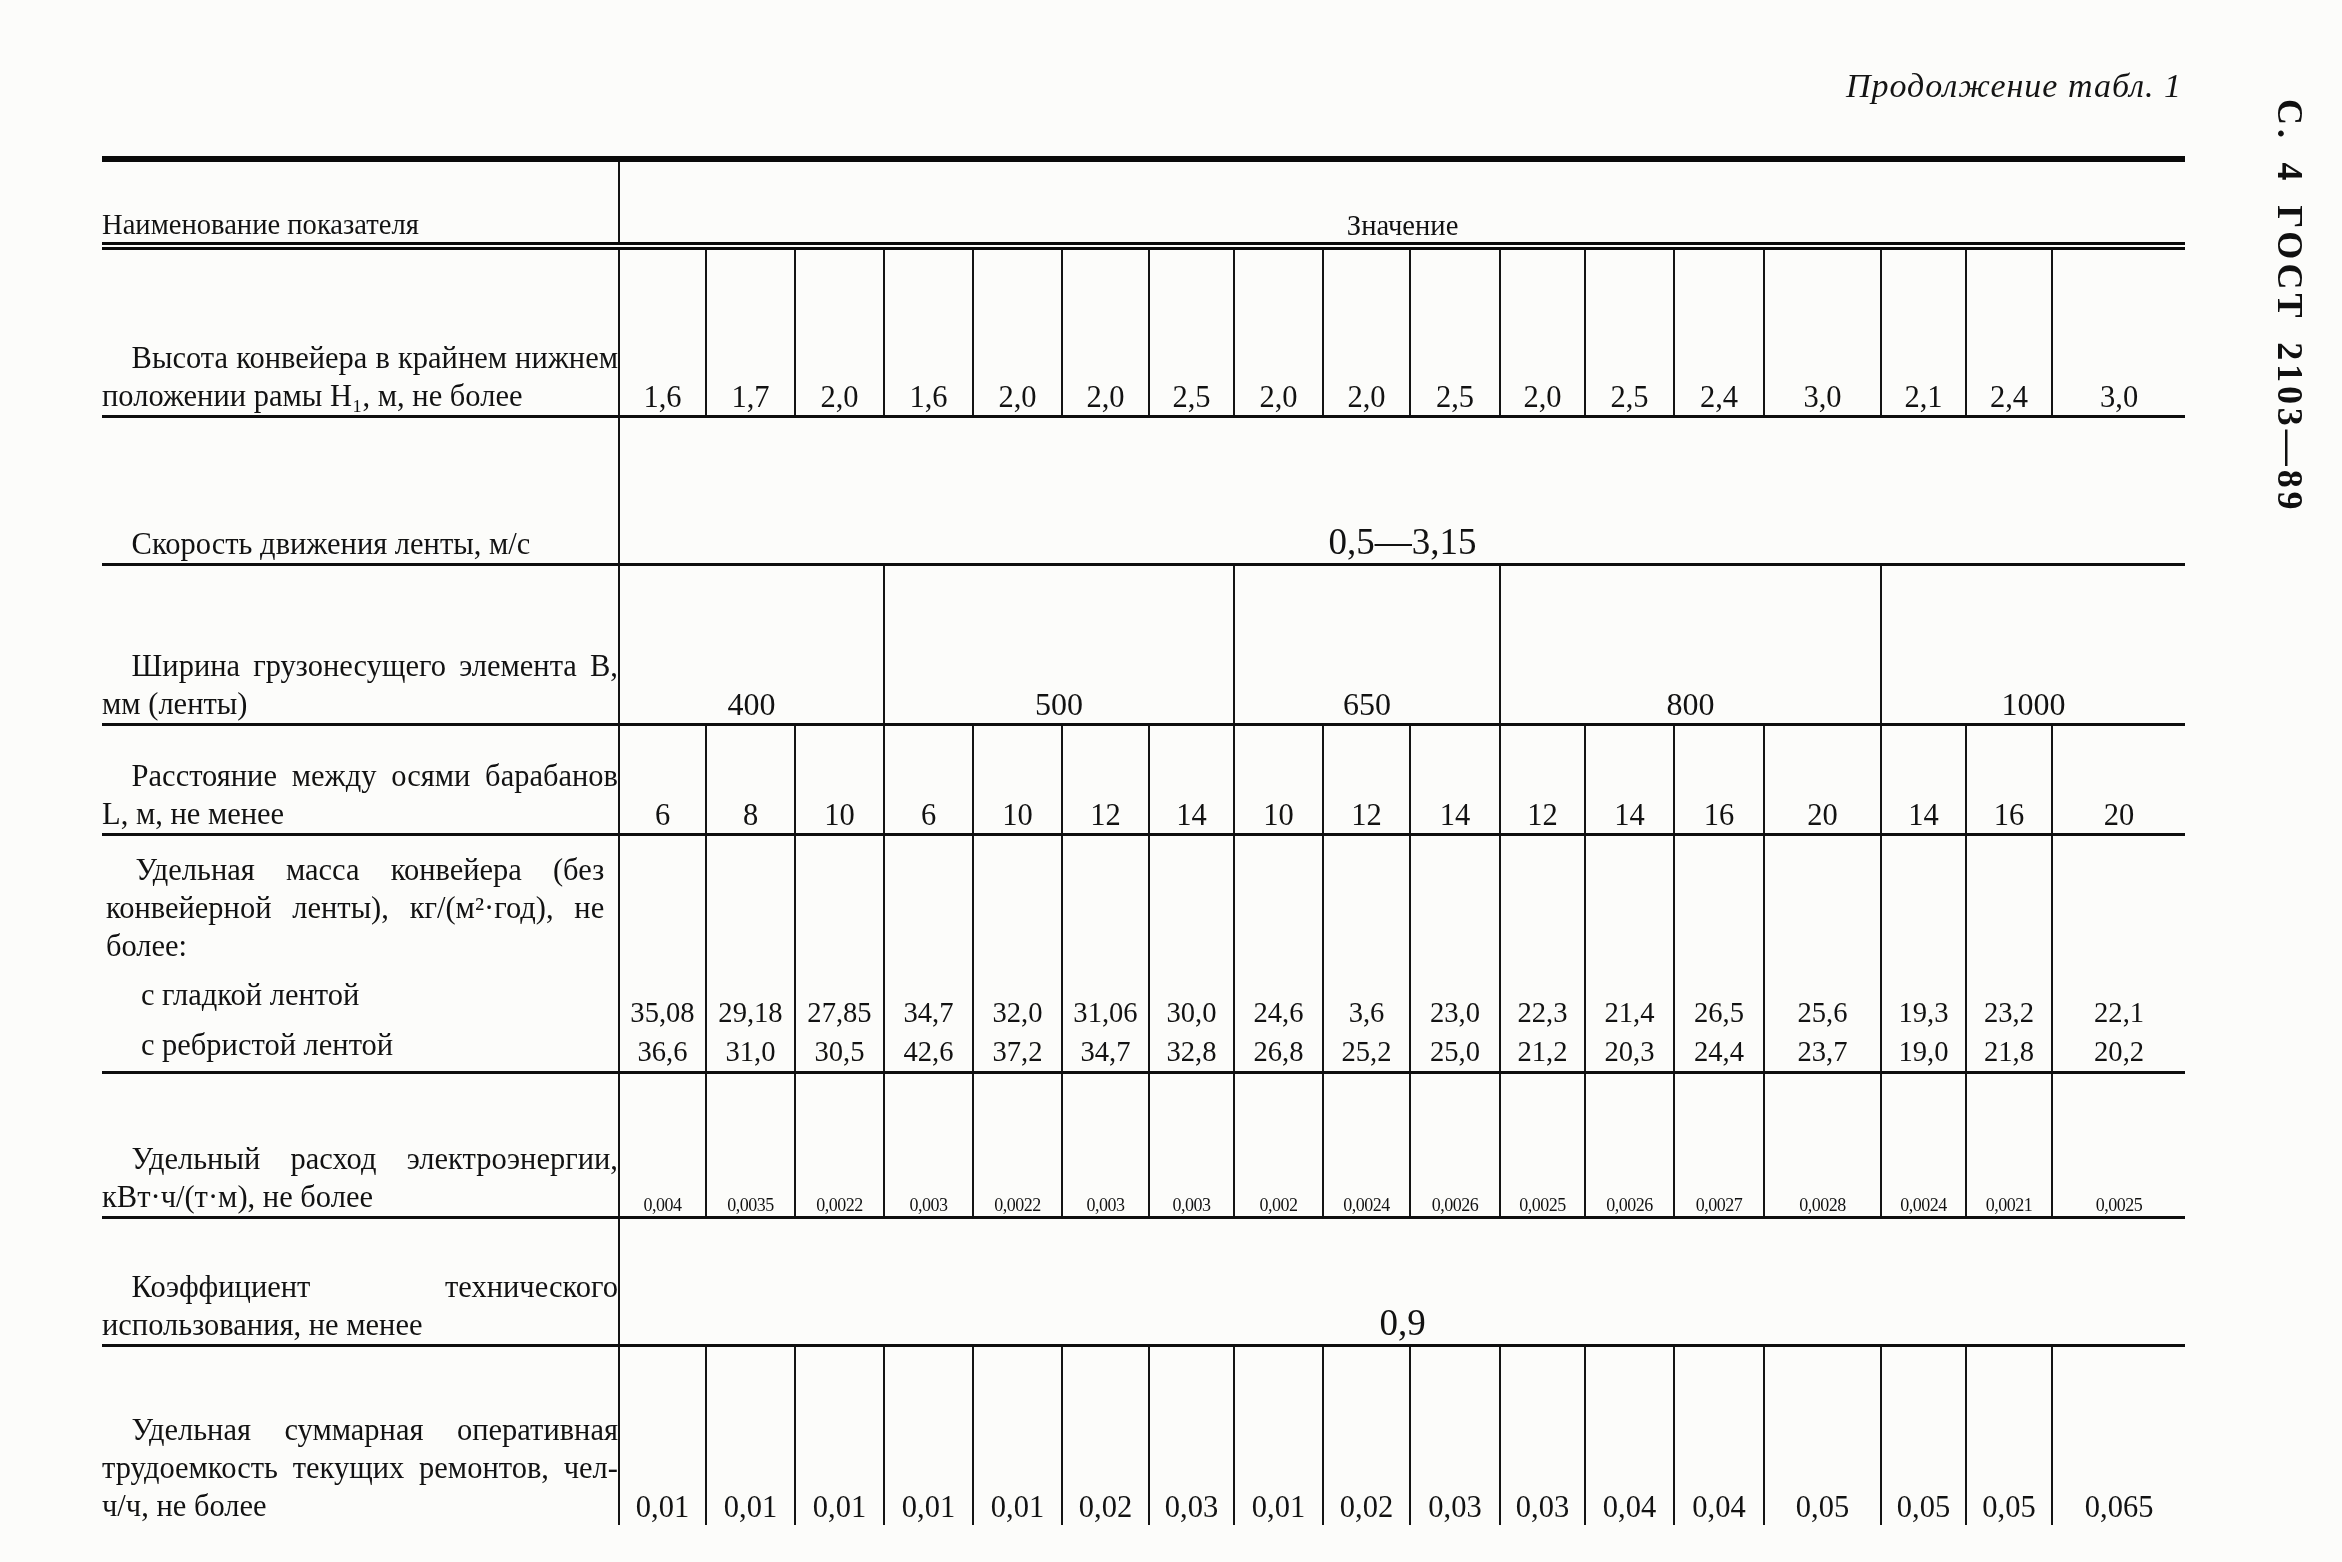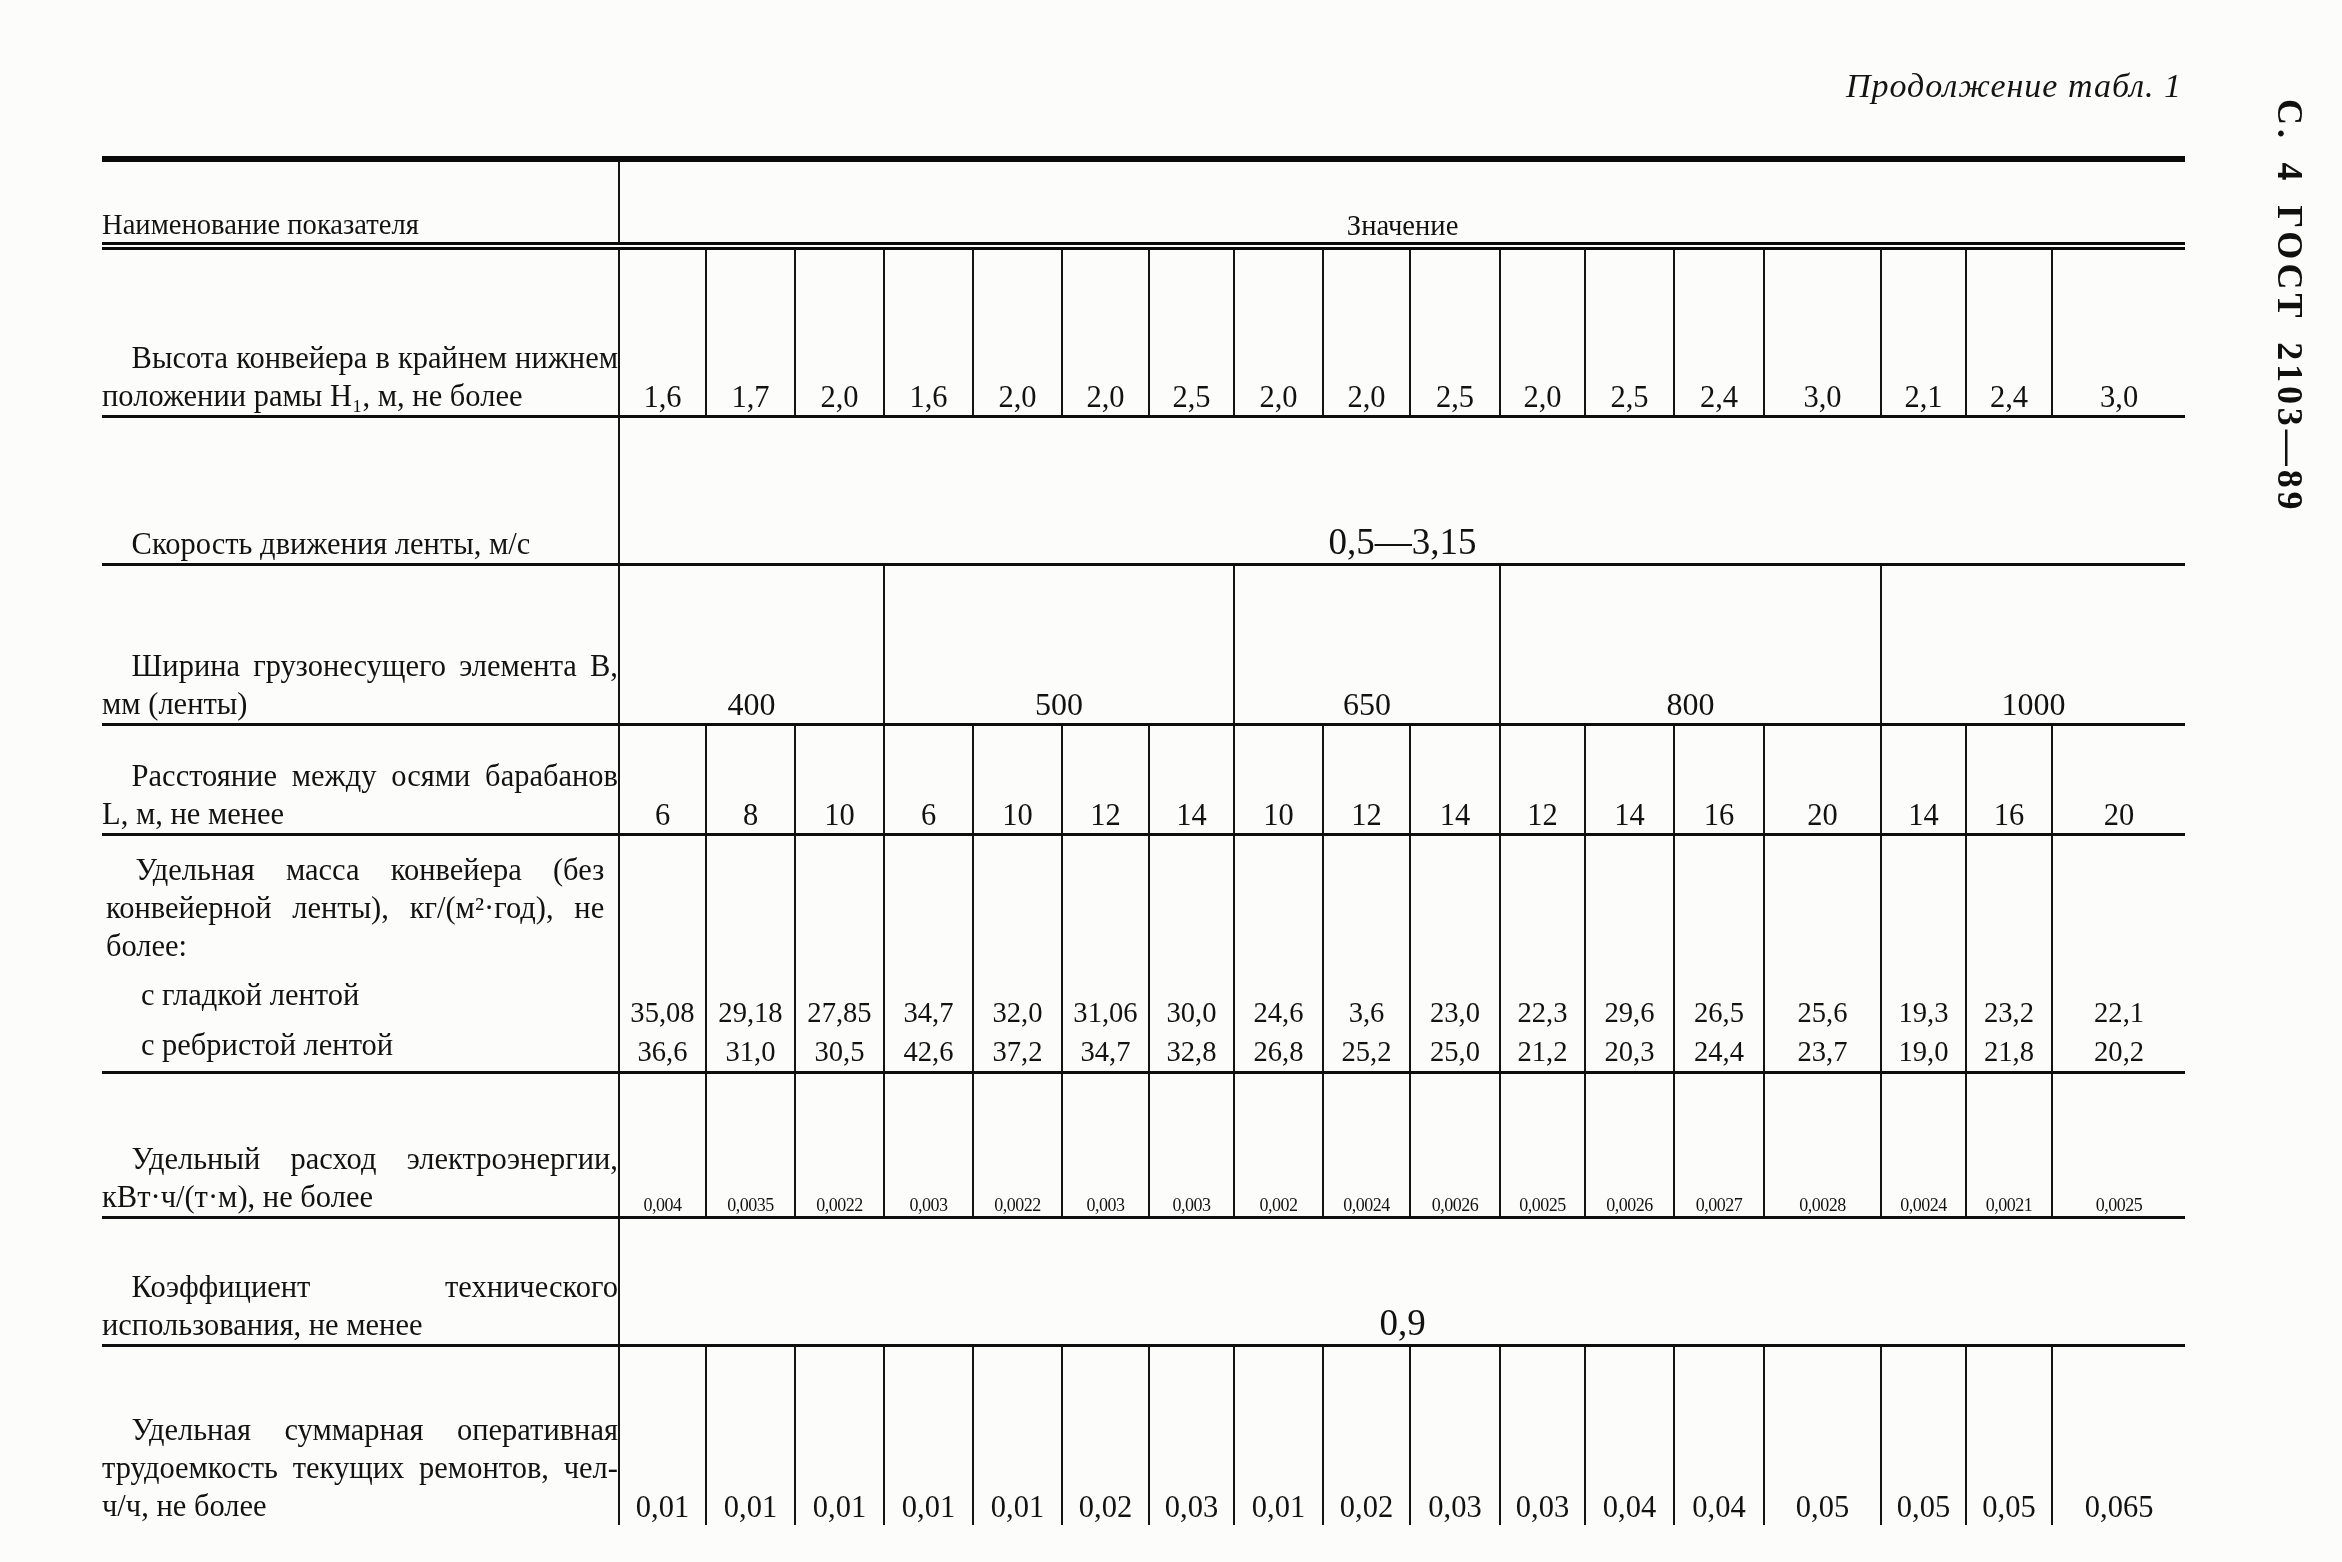--- a/index.html
+++ b/index.html
@@ -174,21 +174,21 @@
           <td class="v two">30,0
 32,8</td>
           <td class="v two">24,6
 26,8</td>
           <td class="v two">3,6
 25,2</td>
           <td class="v two">23,0
 25,0</td>
           <td class="v two">22,3
 21,2</td>
-          <td class="v two">29,6
+          <td class="v two">21,4
 20,3</td>
           <td class="v two">26,5
 24,4</td>
           <td class="v two">25,6
 23,7</td>
           <td class="v two">19,3
 19,0</td>
           <td class="v two">23,2
 21,8</td>
           <td class="v two">22,1

